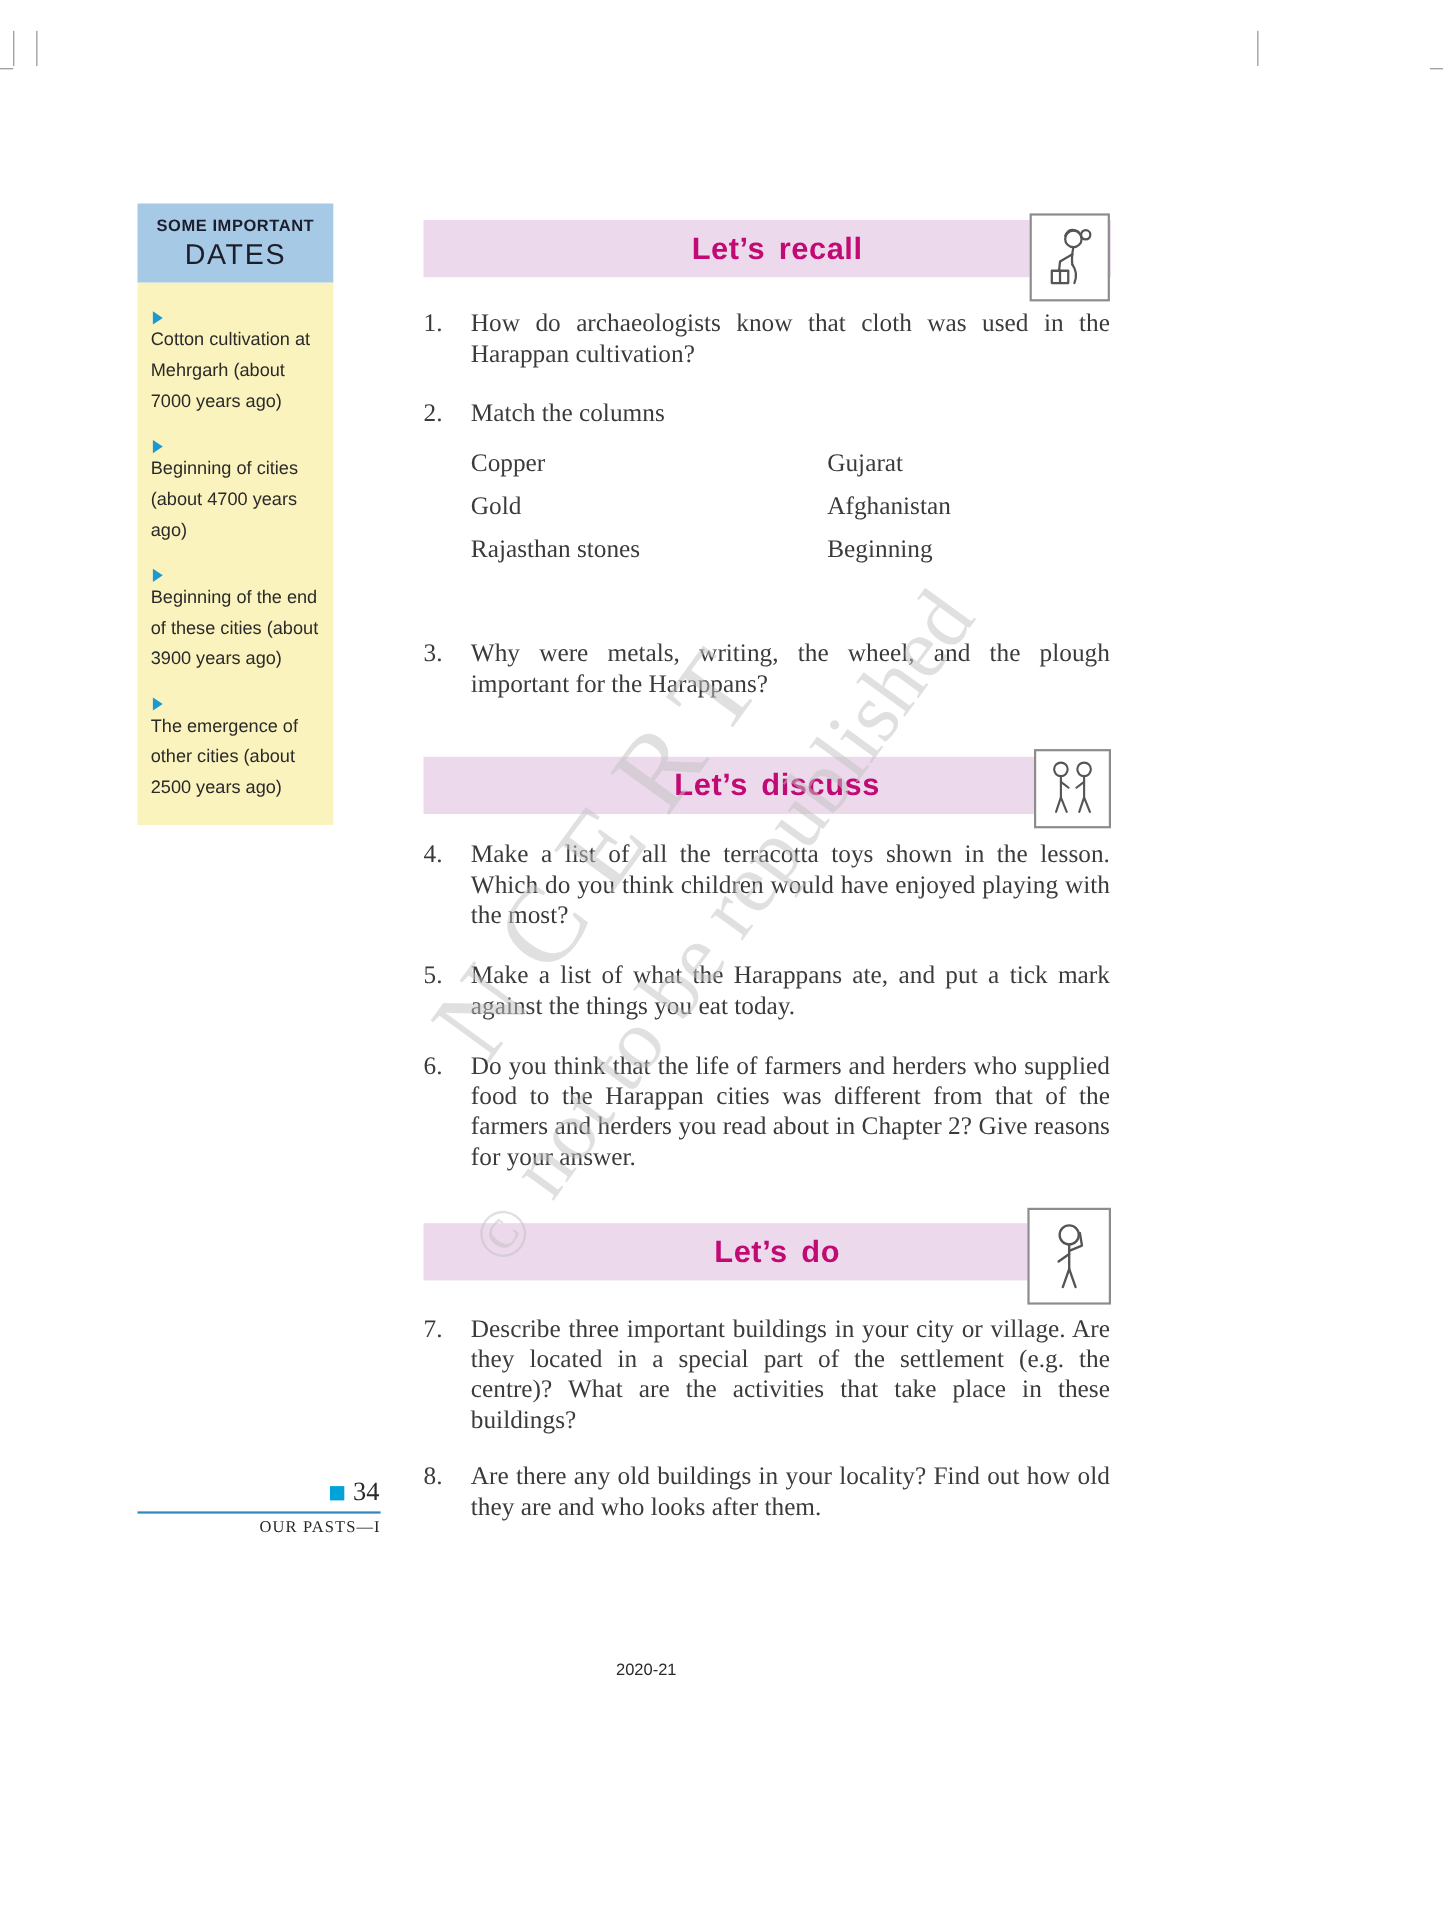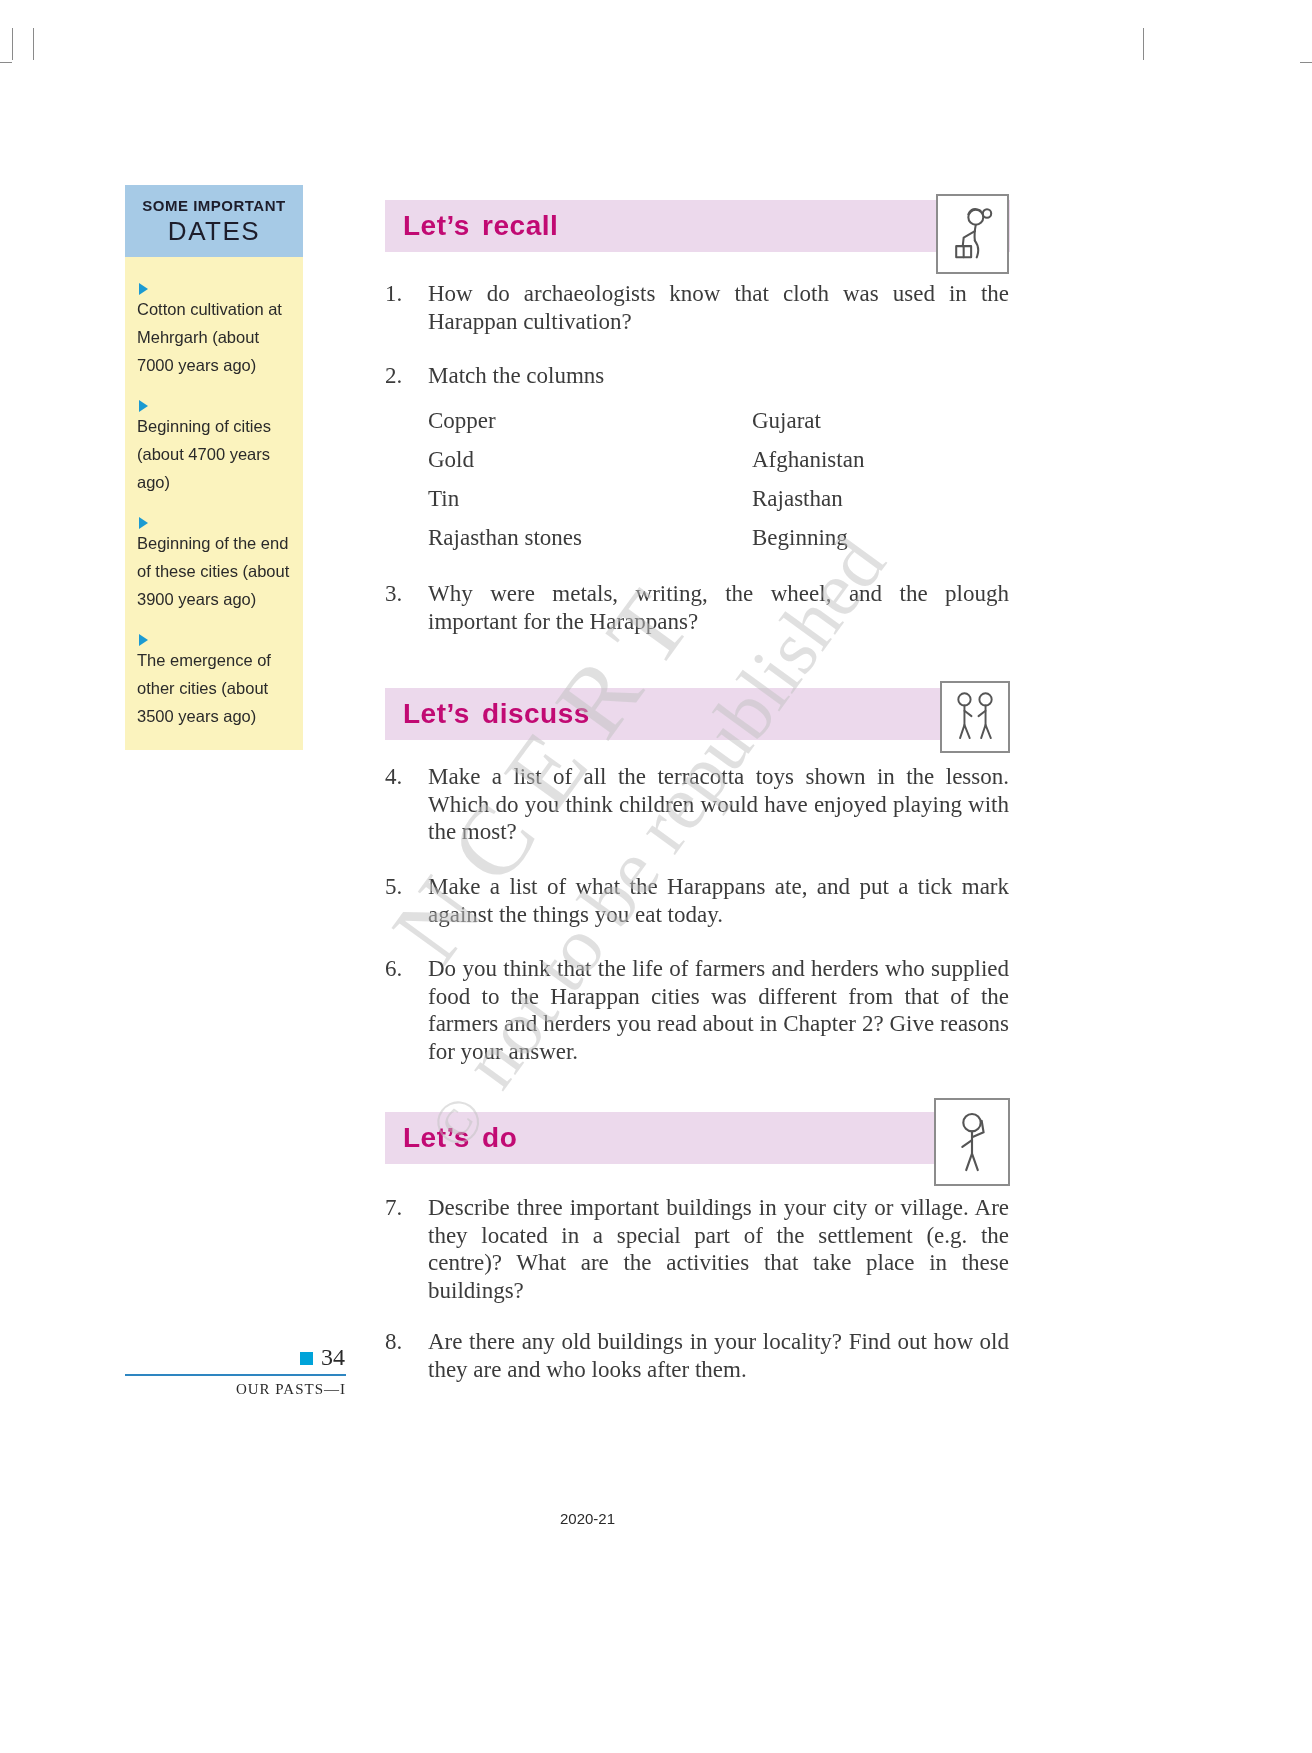--- a/index.html
+++ b/index.html
@@ -20,21 +20,21 @@
   .dates-body{background:#fbf3be;padding:18px 12px 20px 12px;}
   .date-item{display:flex;margin-bottom:13px;font-family:"Liberation Sans",sans-serif;
              font-size:16.5px;line-height:28px;color:#2a2a2a;flex-direction:column;}
   .date-item:last-child{margin-bottom:0;}
   .tri{flex:none;width:0;height:0;border-left:9px solid #1b9ad2;
        border-top:6px solid transparent;border-bottom:6px solid transparent;
        margin:8px 9px 0 2px;}
 
   
   .banner{position:absolute;left:385px;width:625px;height:52px;background:#ecd9ec;
-          display:flex;align-items:center;padding-left:18px;box-sizing:border-box;}
+          display:flex;align-items:center;padding-left:18px;box-sizing:border-box;justify-content:center;}
   .banner .title{font-family:"Liberation Sans",sans-serif;font-weight:bold;
                  font-size:28px;color:#c10a73;letter-spacing:.5px;word-spacing:4px;}
 
   
   .illus{position:absolute;background:#ffffff;border:2px solid #8c8c8c;
          display:flex;align-items:center;justify-content:center;z-index:3;}
   .illus svg{stroke:#555;fill:none;stroke-width:2.2;stroke-linecap:round;stroke-linejoin:round;}
 
   
   .q{position:absolute;left:385px;width:624px;display:flex;}
@@ -97,21 +97,21 @@
       <div class="date-item">
         <span class="tri"></span>
         <span>Beginning of cities (about 4700 years ago)</span>
       </div>
       <div class="date-item">
         <span class="tri"></span>
         <span>Beginning of the end of these cities (about 3900 years ago)</span>
       </div>
       <div class="date-item">
         <span class="tri"></span>
-        <span>The emergence of other cities (about 3500 years ago)</span>
+        <span>The emergence of other cities (about 2500 years ago)</span>
       </div>
     </div>
   </div>
 
   <div class="banner" style="top:200px;">
     <span class="title">Let’s recall</span>
   </div>
   <div class="illus" style="left:936px;top:194px;width:69px;height:76px;">
     <svg width="56" height="64" viewBox="0 0 60 66">
       <circle cx="33" cy="15" r="8"></circle>
@@ -138,24 +138,20 @@
   <div class="match" style="top:407px;">
     <div class="match-row">
       <span class="match-left">Copper</span>
       <span class="match-right">Gujarat</span>
     </div>
     <div class="match-row">
       <span class="match-left">Gold</span>
       <span class="match-right">Afghanistan</span>
     </div>
     <div class="match-row">
-      <span class="match-left">Tin</span>
-      <span class="match-right">Rajasthan</span>
-    </div>
-    <div class="match-row">
       <span class="match-left">Rajasthan stones</span>
       <span class="match-right">Beginning</span>
     </div>
   </div>
 
   <div class="q" style="top:580px;">
     <span class="q-num">3.</span>
     <span class="q-text">Why were metals, writing, the wheel, and the plough important for the Harappans?</span>
   </div>
 

